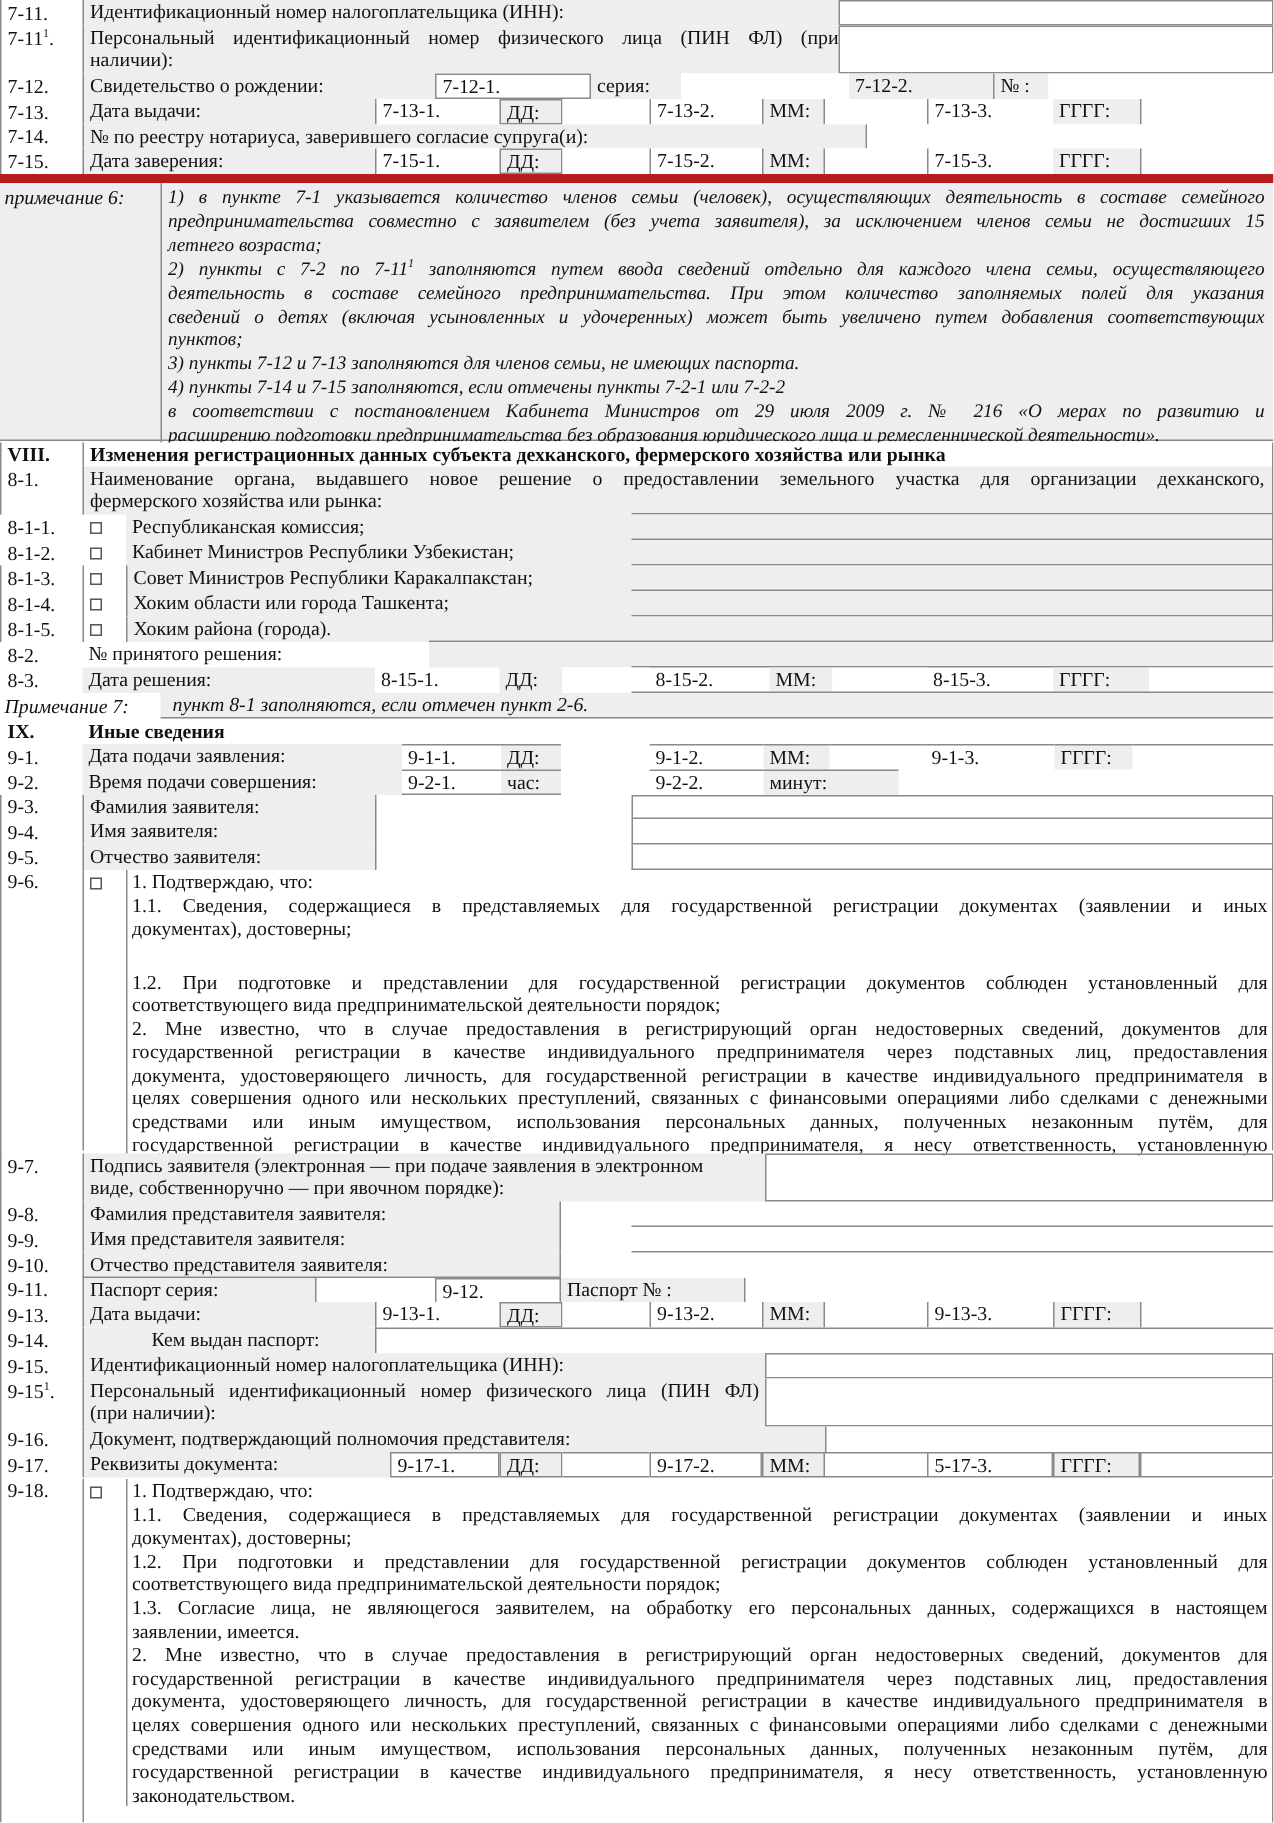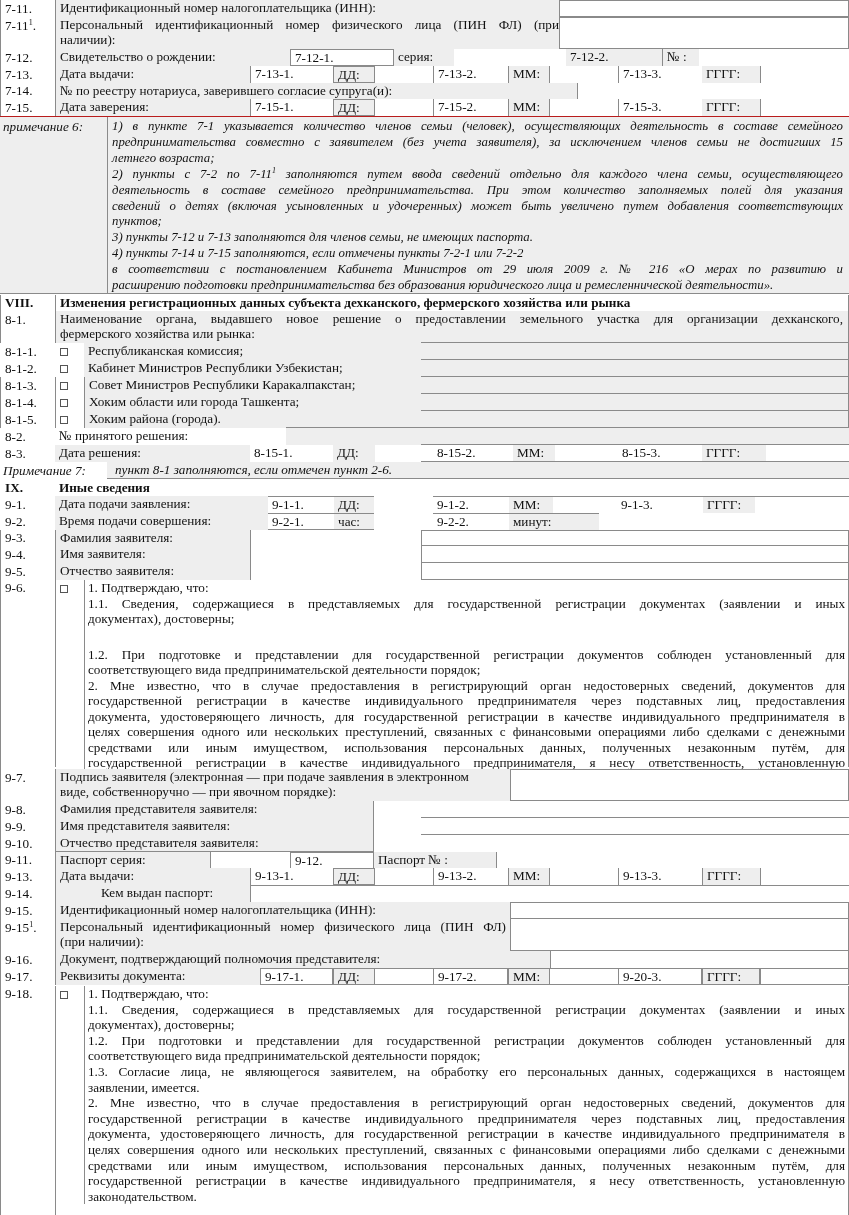--- a/index.html
+++ b/index.html
@@ -80,21 +80,21 @@
   <div class="cell grey box" style="left:333px;top:0;width:42px;height:17px;">ДД:</div>
   <div class="cell white" style="left:375px;top:0;width:58px;height:17px;"></div>
   <div class="cell white bl" style="left:433px;top:0;width:75px;height:17px;">7-15-2.</div>
   <div class="cell grey bl br" style="left:508px;top:0;width:42px;height:17px;">ММ:</div>
   <div class="cell white" style="left:550px;top:0;width:68px;height:17px;"></div>
   <div class="cell white bl" style="left:618px;top:0;width:84px;height:17px;">7-15-3.</div>
   <div class="cell grey" style="left:702px;top:0;width:58px;height:17px;">ГГГГ:</div>
   <div class="cell white bl" style="left:760px;top:0;width:89px;height:17px;"></div>
 </div>
 
-<div class="row grey" style="top:116px;height:178px;border-top:1px solid #b91c1c;border-bottom:1px solid #8a8a8a;">
+<div class="row grey" style="top:116px;height:178px;border-top:6px solid #b91c1c;border-bottom:1px solid #8a8a8a;">
   <span class="num italic" style="left:3px;top:2px;">примечание 6:</span>
   <div class="para italic bl" style="left:107px;top:0;width:738px;height:176px;padding:2px 2px 0 4px;font-size:12.8px;line-height:15.9px;">
     <div style="text-align:justify;text-align-last:justify;">1) в пункте 7-1 указывается количество членов семьи (человек), осуществляющих деятельность в составе семейного</div>
     <div style="text-align:justify;text-align-last:justify;">предпринимательства совместно с заявителем (без учета заявителя), за исключением членов семьи не достигших 15</div>
     <div>летнего возраста;</div>
     <div style="text-align:justify;text-align-last:justify;"><span>2) пункты с 7-2 по 7-11</span><sup>1</sup><span> заполняются путем ввода сведений отдельно для каждого члена семьи, осуществляющего</span></div>
     <div style="text-align:justify;text-align-last:justify;">деятельность в составе семейного предпринимательства. При этом количество заполняемых полей для указания</div>
     <div style="text-align:justify;text-align-last:justify;">сведений о детях (включая усыновленных и удочеренных) может быть увеличено путем добавления соответствующих</div>
     <div>пунктов;</div>
     <div>3) пункты 7-12 и 7-13 заполняются для членов семьи, не имеющих паспорта.</div>
@@ -325,21 +325,21 @@
 
 <div class="row" style="top:968px;height:17px;">
   <span class="num" style="top:1px;">9-17.</span>
   <div class="lbl" style="left:55px;top:0;width:205px;height:17px;">Реквизиты документа:</div>
   <div class="cell white box" style="left:260px;top:0;width:73px;height:17px;">9-17-1.</div>
   <div class="cell grey box" style="left:333px;top:0;width:42px;height:17px;">ДД:</div>
   <div class="cell white bt bb" style="left:375px;top:0;width:58px;height:17px;"></div>
   <div class="cell white box" style="left:433px;top:0;width:75px;height:17px;">9-17-2.</div>
   <div class="cell grey box" style="left:508px;top:0;width:42px;height:17px;">ММ:</div>
   <div class="cell white bt bb" style="left:550px;top:0;width:68px;height:17px;"></div>
-  <div class="cell white box" style="left:618px;top:0;width:84px;height:17px;">9-20-3.</div>
+  <div class="cell white box" style="left:618px;top:0;width:84px;height:17px;">5-17-3.</div>
   <div class="cell grey box" style="left:702px;top:0;width:58px;height:17px;">ГГГГ:</div>
   <div class="cell white box" style="left:760px;top:0;width:89px;height:17px;"></div>
 </div>
 <div class="vline" style="left:0;top:769px;height:446px;"></div>
 
 <div class="row" style="top:986px;height:229px;">
   <span class="num" style="top:0;">9-18.</span>
   <div class="vline" style="left:55px;top:0;height:229px;"></div>
   <span class="chk" style="left:60px;top:5px;"></span>
   <div class="para bl" style="left:84px;top:0;width:761px;padding-left:3px;line-height:15.6px;">

